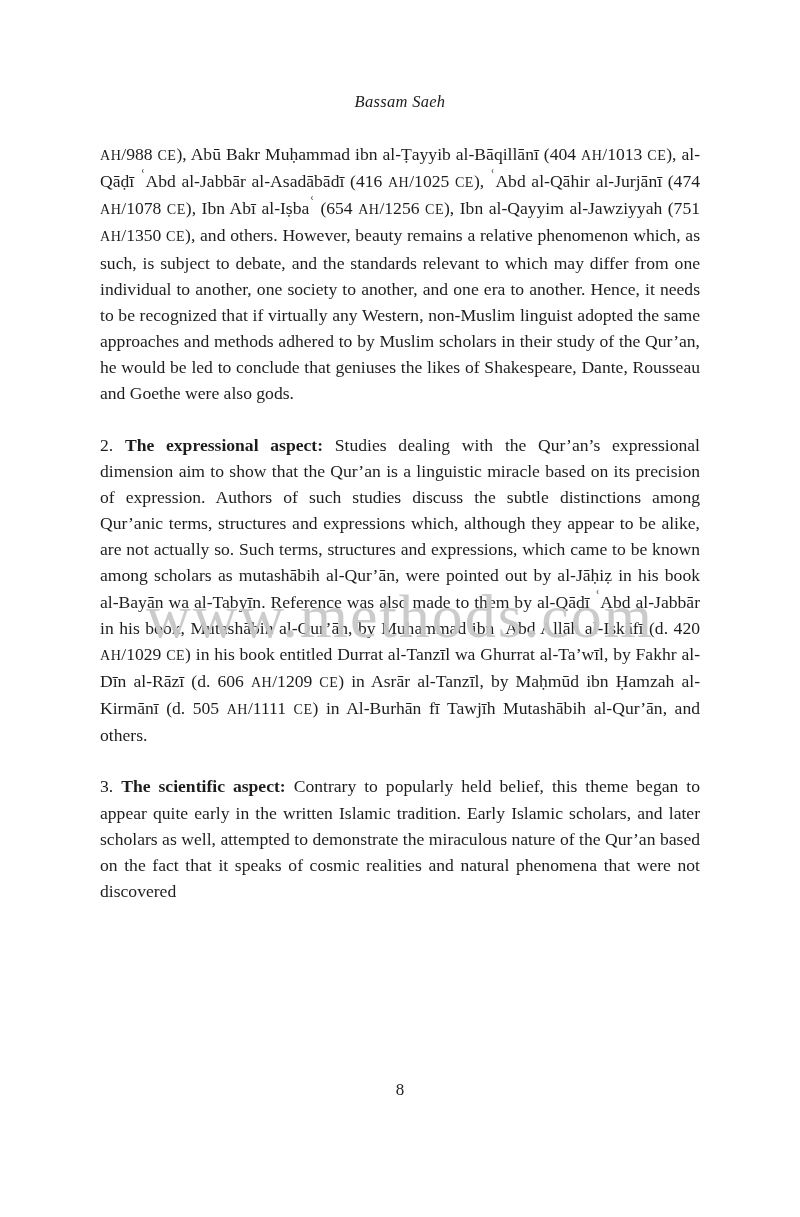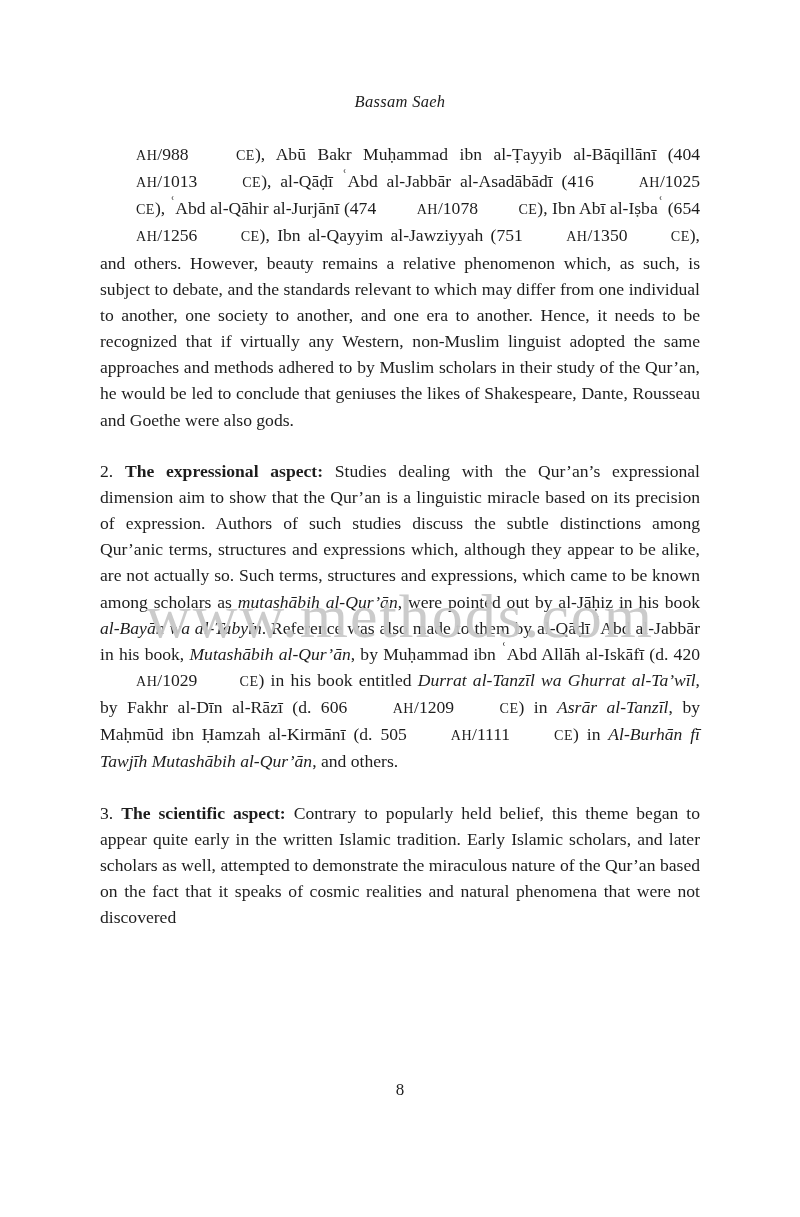--- a/index.html
+++ b/index.html
@@ -55,24 +55,23 @@
     hyphens: manual;
   }
   p.para.gap {
     margin-top: 25px;
   }
 
   
   .sc {
     font-size: 14.1px;
     letter-spacing: 0.45px;
-    margin-left: 36px;
   }
 
-  i, .ital { font-style: italic; }
+  i, .ital { }
 
   .sec-head {
     font-weight: bold;
   }
   .sec-colon {
     font-weight: bold;
     font-style: normal;
   }
 
   

